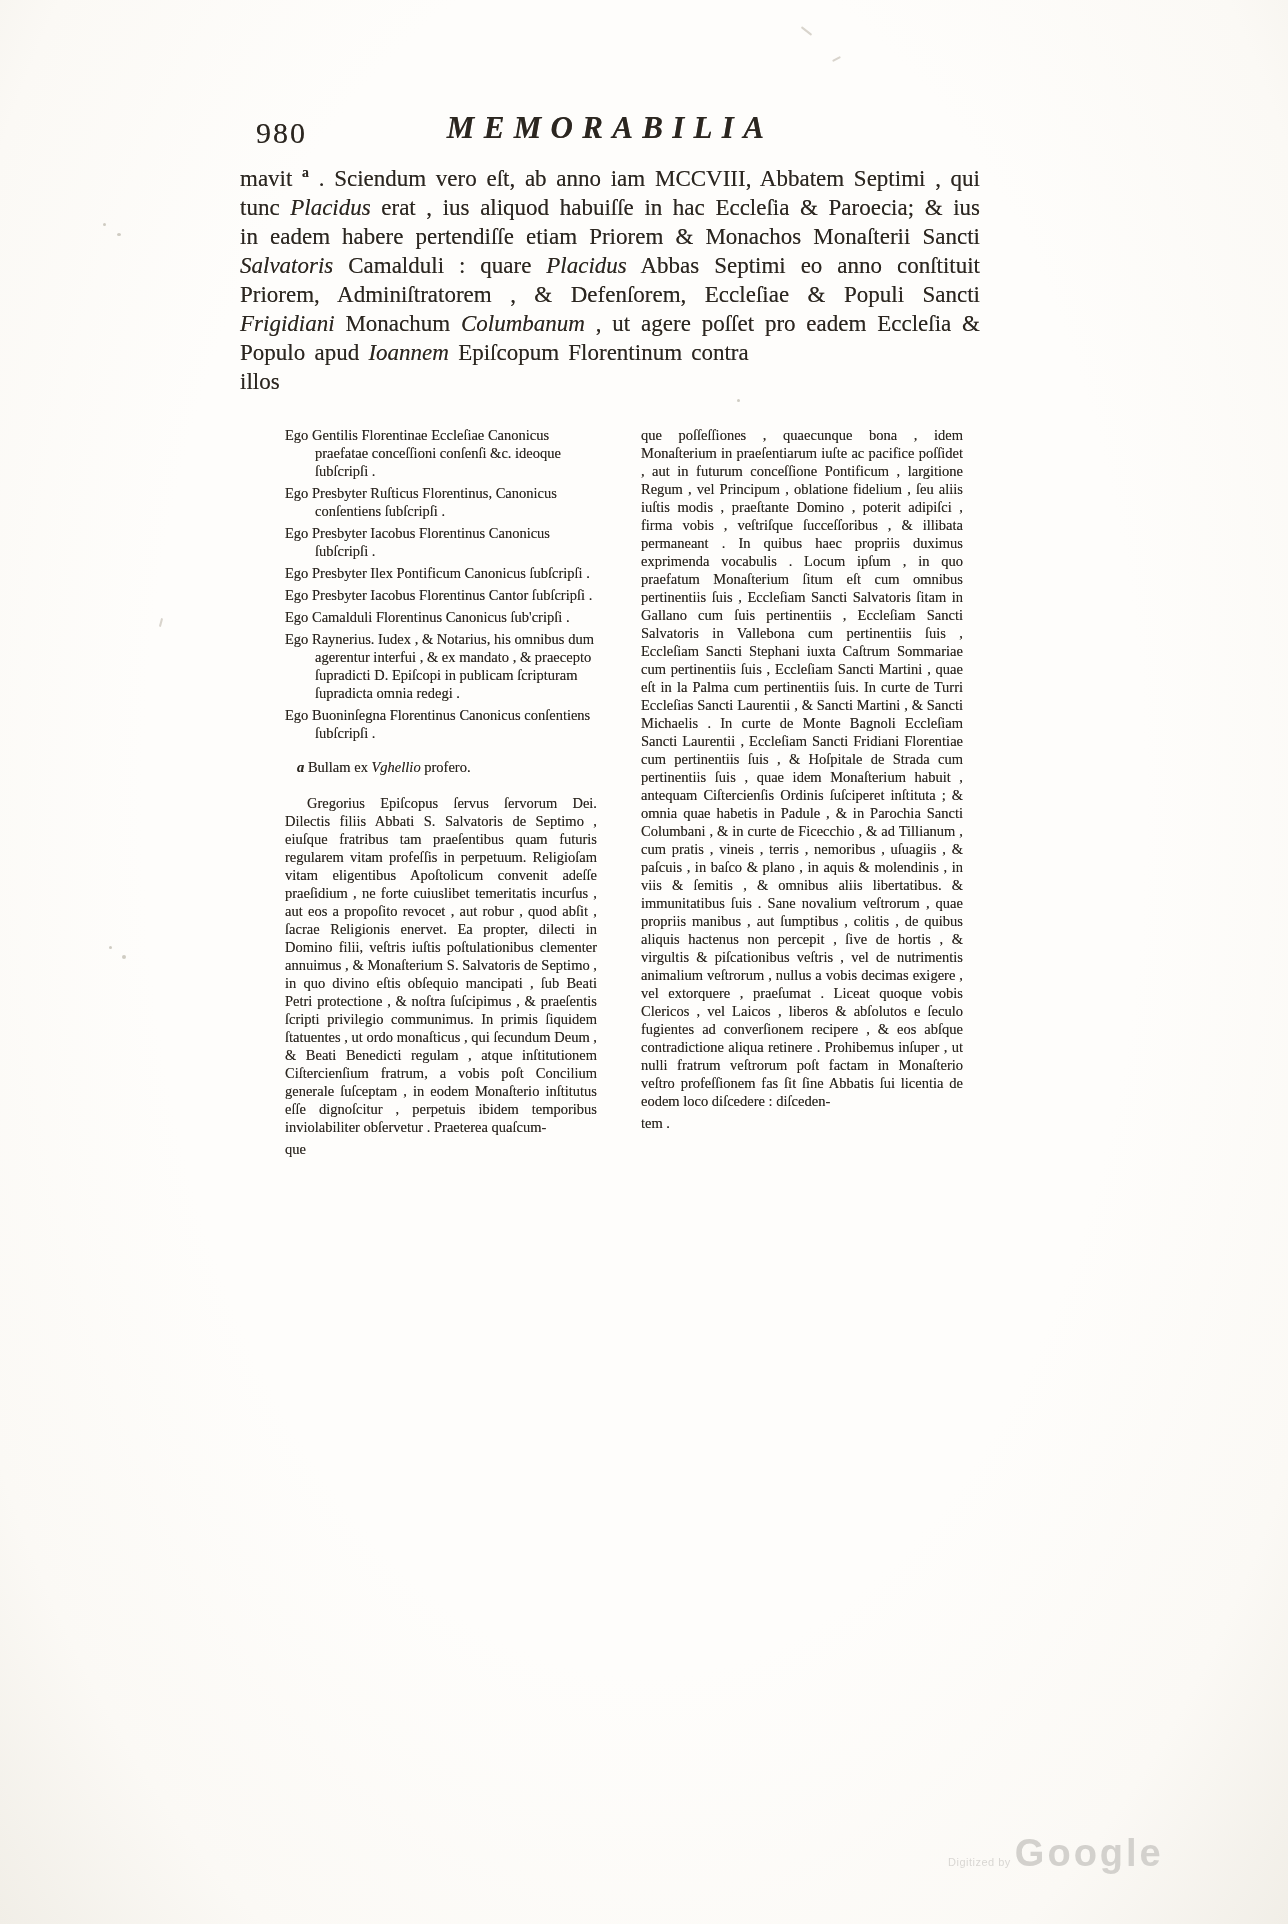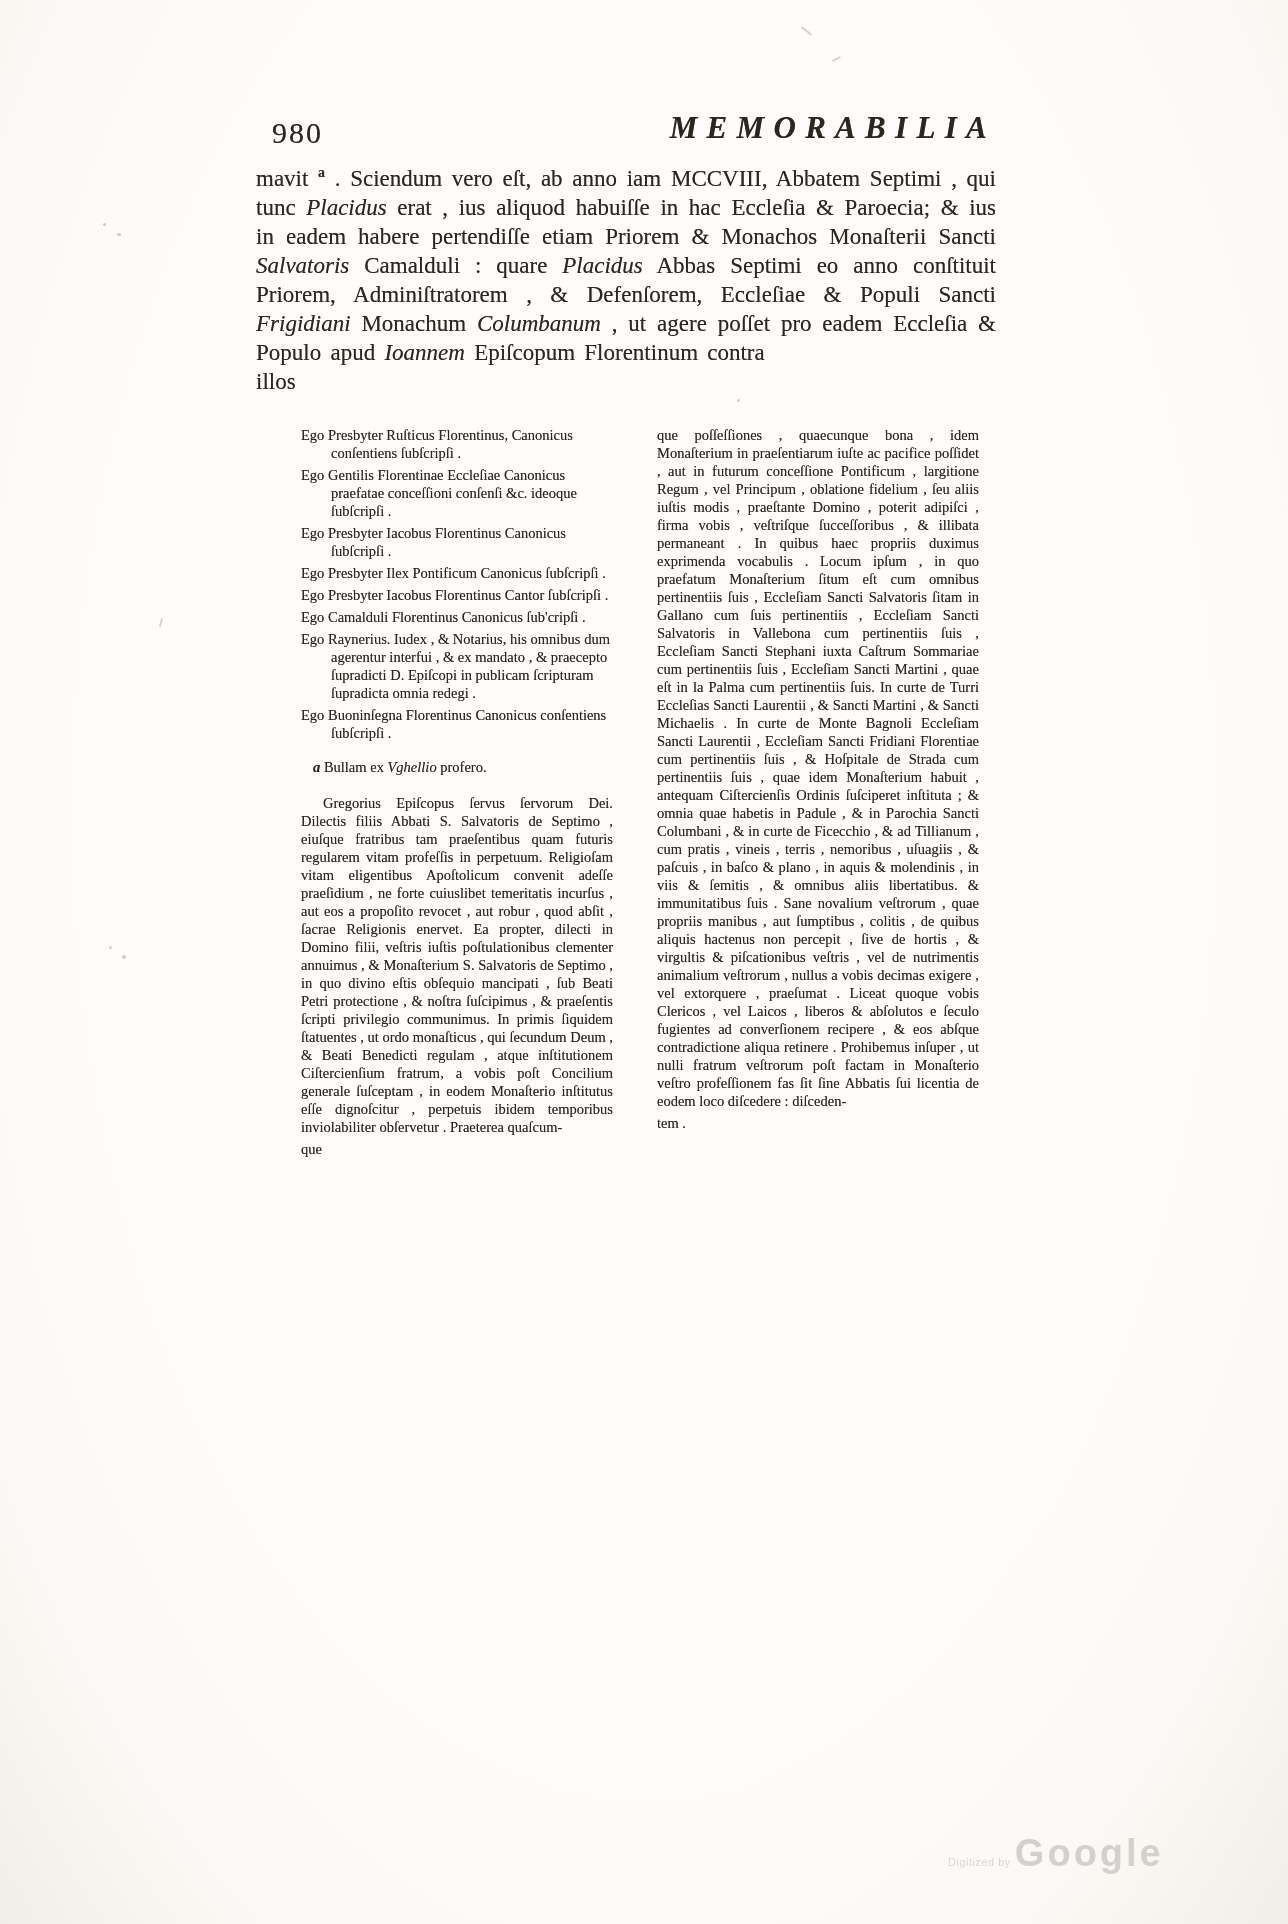--- a/index.html
+++ b/index.html
@@ -11,30 +11,30 @@
     font-family: "Liberation Serif", "DejaVu Serif", serif;
     color: #2b2620;
     background: #f4f2ee;
   }
   .page {
     position: absolute; inset: 0;
     background: radial-gradient(ellipse at 50% 42%, #fefdfb 55%, #fbf9f5 82%, #f1eee7 100%);
     text-shadow: 0 0 0.45px rgba(48, 40, 32, 0.55);
   }
   .content {
-    position: absolute; top: 108px; left: 256px; width: 740px;
+    position: absolute; top: 108px; left: 240px; width: 740px;
   }
   .page-header { position: relative; height: 48px; }
   .page-number {
     position: absolute; left: 16px; top: 8px;
     font-size: 30px; letter-spacing: 2px;
   }
   .page-title {
     position: absolute; left: 0; top: 2px; width: 100%; margin: 0;
-    text-align: right;
+    text-align: center;
     font-size: 31px; font-style: italic; font-weight: bold;
     letter-spacing: 0.30em;
   }
   .intro {
     margin: 8px 0 0 0;
     font-size: 23px; line-height: 29px;
     text-align: justify; word-spacing: 3.5px;
   }
   .intro-catchword {
     text-align: left;
@@ -86,22 +86,22 @@
       <span class="page-number">980</span>
       <div class="page-title">MEMORABILIA</div>
     </div>
 
     <p class="intro"><span>mavit </span><span class="seg-sup seg-b">a</span><span> . Sciendum vero eſt, ab anno iam MCCVIII, Abbatem Septimi , qui tunc </span><span class="seg-i">Placidus</span><span> erat , ius aliquod habuiſſe in hac Eccleſia &amp; Paroecia; &amp; ius in eadem habere pertendiſſe etiam Priorem &amp; Monachos Monaſterii Sancti </span><span class="seg-i">Salvatoris</span><span> Camalduli : quare </span><span class="seg-i">Placidus</span><span> Abbas Septimi eo anno conſtituit Priorem, Adminiſtratorem , &amp; Defenſorem, Eccleſiae &amp; Populi Sancti </span><span class="seg-i">Frigidiani</span><span> Monachum </span><span class="seg-i">Columbanum</span><span> , ut agere poſſet pro eadem Eccleſia &amp; Populo apud </span><span class="seg-i">Ioannem</span><span> Epiſcopum Florentinum contra</span></p>
     <div class="intro-catchword">illos</div>
 
     <div class="columns">
 
       <div class="col-left">
+        <div class="sig">Ego Gentilis Florentinae Eccleſiae Canonicus praefatae conceſſioni conſenſi &amp;c. ideoque ſubſcripſi .</div>
         <div class="sig">Ego Presbyter Ruſticus Florentinus, Canonicus conſentiens ſubſcripſi .</div>
-        <div class="sig">Ego Gentilis Florentinae Eccleſiae Canonicus praefatae conceſſioni conſenſi &amp;c. ideoque ſubſcripſi .</div>
         <div class="sig">Ego Presbyter Iacobus Florentinus Canonicus ſubſcripſi .</div>
         <div class="sig">Ego Presbyter Ilex Pontificum Canonicus ſubſcripſi .</div>
         <div class="sig">Ego Presbyter Iacobus Florentinus Cantor ſubſcripſi .</div>
         <div class="sig">Ego Camalduli Florentinus Canonicus ſub'cripſi .</div>
         <div class="sig">Ego Raynerius. Iudex , &amp; Notarius, his omnibus dum agerentur interfui , &amp; ex mandato , &amp; praecepto ſupradicti D. Epiſcopi in publicam ſcripturam ſupradicta omnia redegi .</div>
         <div class="sig">Ego Buoninſegna Florentinus Canonicus conſentiens ſubſcripſi .</div>
 
         <div class="footnote"><span class="seg-b seg-i">a </span><span>Bullam ex </span><span class="seg-i">Vghellio</span><span> profero.</span></div>
 
         <p class="col-par">Gregorius Epiſcopus ſervus ſervorum Dei. Dilectis filiis Abbati S. Salvatoris de Septimo , eiuſque fratribus tam praeſentibus quam futuris regularem vitam profeſſis in perpetuum. Religioſam vitam eligentibus Apoſtolicum convenit adeſſe praeſidium , ne forte cuiuslibet temeritatis incurſus , aut eos a propoſito revocet , aut robur , quod abſit , ſacrae Religionis enervet. Ea propter, dilecti in Domino filii, veſtris iuſtis poſtulationibus clementer annuimus , &amp; Monaſterium S. Salvatoris de Septimo , in quo divino eſtis obſequio mancipati , ſub Beati Petri protectione , &amp; noſtra ſuſcipimus , &amp; praeſentis ſcripti privilegio communimus. In primis ſiquidem ſtatuentes , ut ordo monaſticus , qui ſecundum Deum , &amp; Beati Benedicti regulam , atque inſtitutionem Ciſtercienſium fratrum, a vobis poſt Concilium generale ſuſceptam , in eodem Monaſterio inſtitutus eſſe dignoſcitur , perpetuis ibidem temporibus inviolabiliter obſervetur . Praeterea quaſcum-</p>

